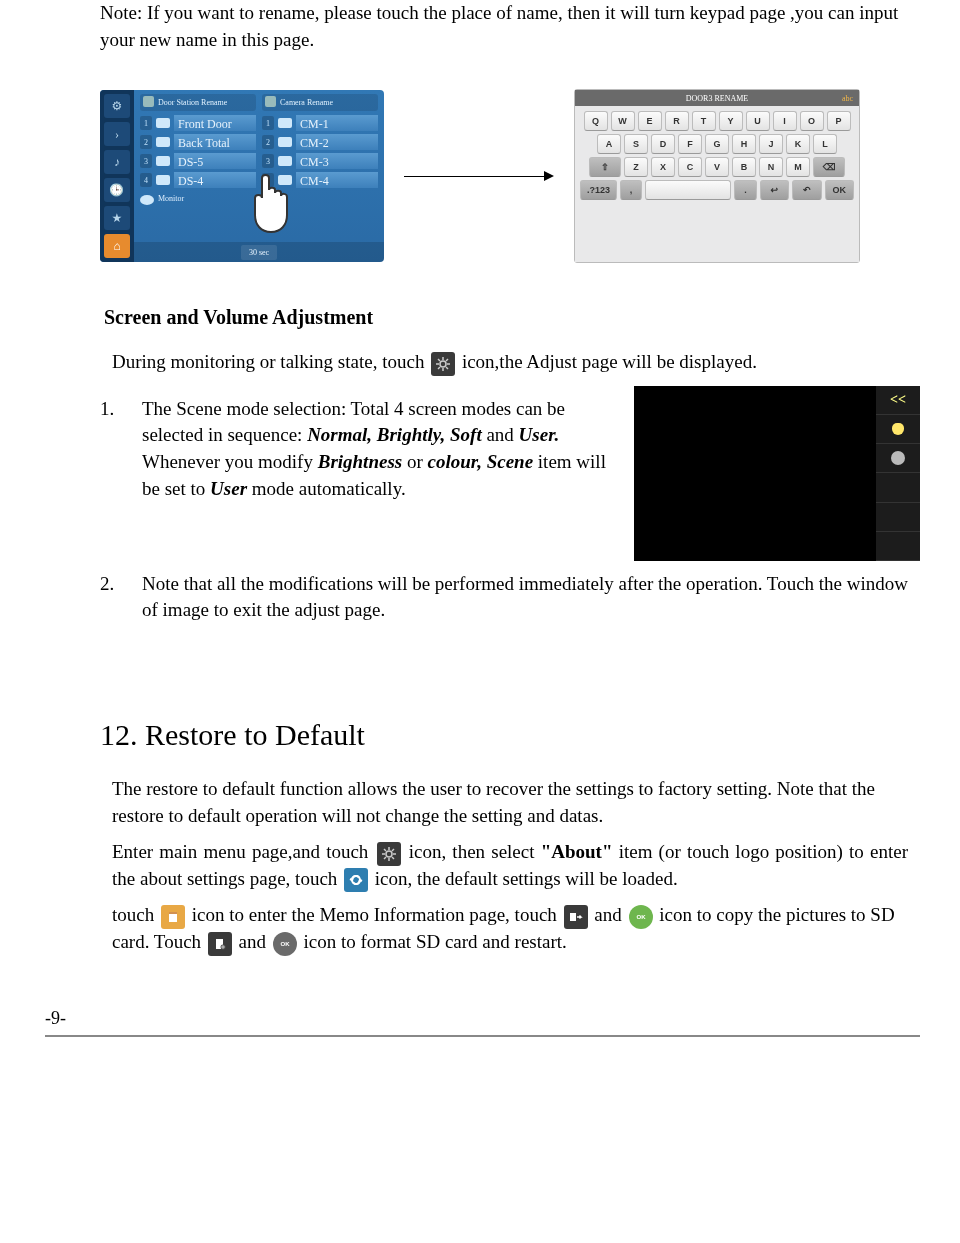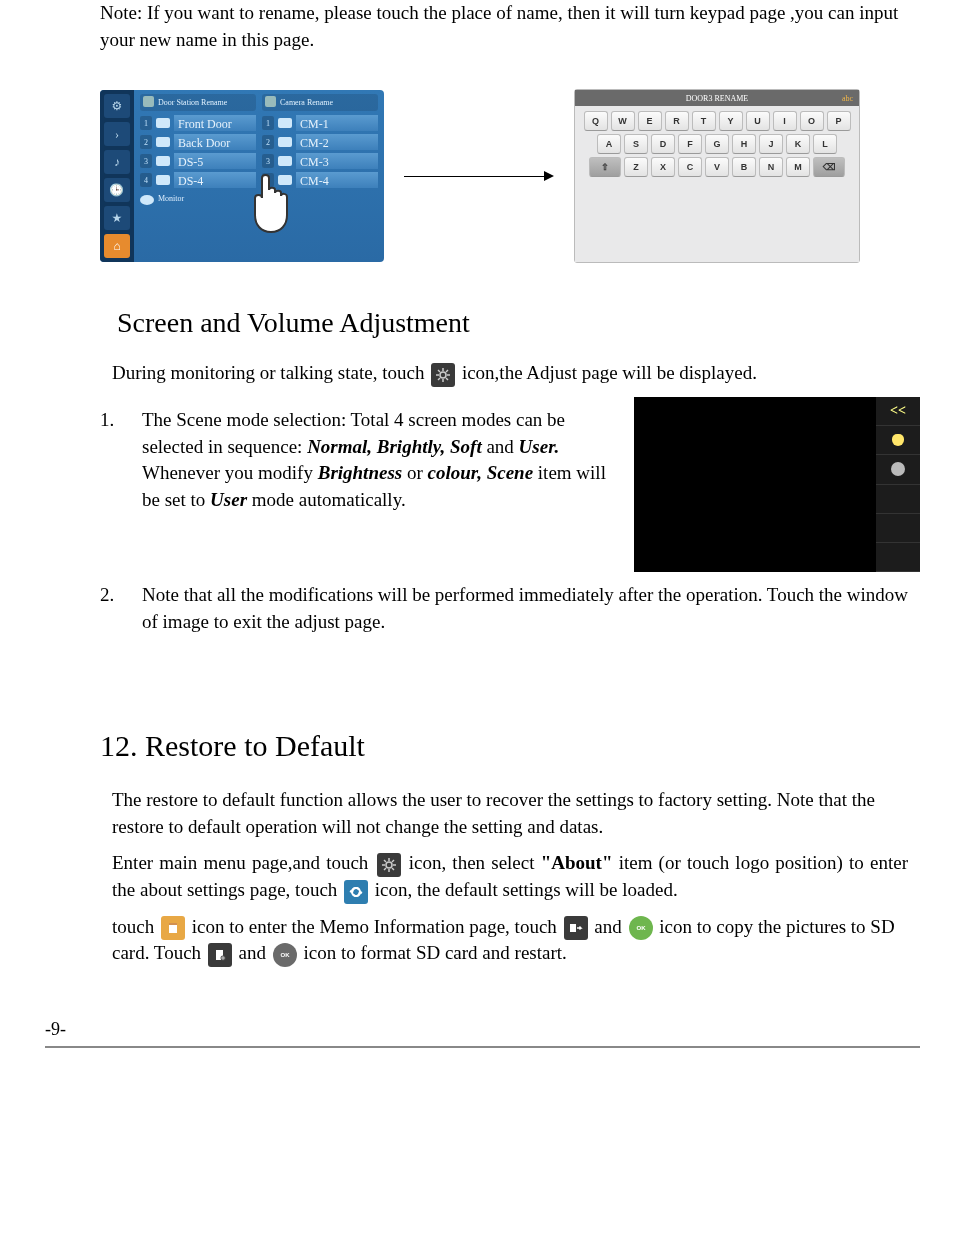--- a/index.html
+++ b/index.html
@@ -9,23 +9,23 @@
     color: #000;
     font-size: 19px;
     line-height: 1.4;
     background: #fff;
     width: 820px;
   }
   .note-block {
     margin-bottom: 36px;
   }
   h2.section-title {
-    font-size: 28px;
-    font-weight: normal;
-    margin: 30px 0 18px 17px;
+    font-size: 20px;
+    font-weight: bold;
+    margin: 30px 0 18px 4px;
   }
   .para {
     margin: 10px 12px;
   }
   .inline-icon {
     display: inline-flex;
     vertical-align: middle;
     width: 24px;
     height: 24px;
     background: #3a3a3a;
@@ -244,21 +244,21 @@
         <div class="rename-grid">
           <div class="rename-col">
             <div class="rename-cell">
                 <div class="rename-num">1</div>
                 <div class="rename-cam"></div>
                 <div class="rename-label">Front Door</div>
               </div>
             <div class="rename-cell">
                 <div class="rename-num">2</div>
                 <div class="rename-cam"></div>
-                <div class="rename-label">Back Door</div>
+                <div class="rename-label">Back Total</div>
               </div>
             <div class="rename-cell">
                 <div class="rename-num">3</div>
                 <div class="rename-cam"></div>
                 <div class="rename-label">DS-5</div>
               </div>
             <div class="rename-cell">
                 <div class="rename-num">4</div>
                 <div class="rename-cam"></div>
                 <div class="rename-label">DS-4</div>
@@ -285,20 +285,23 @@
                 <div class="rename-label">CM-3</div>
               </div>
             <div class="rename-cell">
                 <div class="rename-num">4</div>
                 <div class="rename-cam"></div>
                 <div class="rename-label">CM-4</div>
               </div>
           </div>
         </div>
       </div>
+      <div class="rename-footer">
+          <div class="fbtn">30 sec</div>
+        </div>
     </div>
     <div class="hand">
       <svg viewBox="0 0 56 66">
           <path fill="#fff" stroke="#333" stroke-width="2" d="M14,10c0-4,7-4,7,0v12c0-3,6-3,6,0v3c0-3,6-3,6,0v3c0-3,6-3,6,1v18c0,10-6,17-16,17s-16-7-16-17V30c0-4,7-4,7,0V10z"></path>
         </svg>
     </div>
   </div>
 
   <div class="arrow-line"></div>
 
@@ -334,20 +337,29 @@
       <div class="kb-row" id="kbrow3">
           <div class="kb-key wide dark">⇧</div>
           <div class="kb-key">Z</div>
           <div class="kb-key">X</div>
           <div class="kb-key">C</div>
           <div class="kb-key">V</div>
           <div class="kb-key">B</div>
           <div class="kb-key">N</div>
           <div class="kb-key">M</div>
           <div class="kb-key wide dark">⌫</div>
+        </div>
+      <div class="kb-row" id="kbrow4">
+          <div class="kb-key xwide dark">.?123</div>
+          <div class="kb-key dark">,</div>
+          <div class="kb-key space"></div>
+          <div class="kb-key dark">.</div>
+          <div class="kb-key wide dark">↩</div>
+          <div class="kb-key wide dark">↶</div>
+          <div class="kb-key wide dark">OK</div>
         </div>
     </div>
   </div>
 </div>
 
 <h2 class="section-title">Screen and Volume Adjustment</h2>
 
 <div class="para">
   <span>During monitoring or talking state, touch</span>
   <span class="inline-icon">

